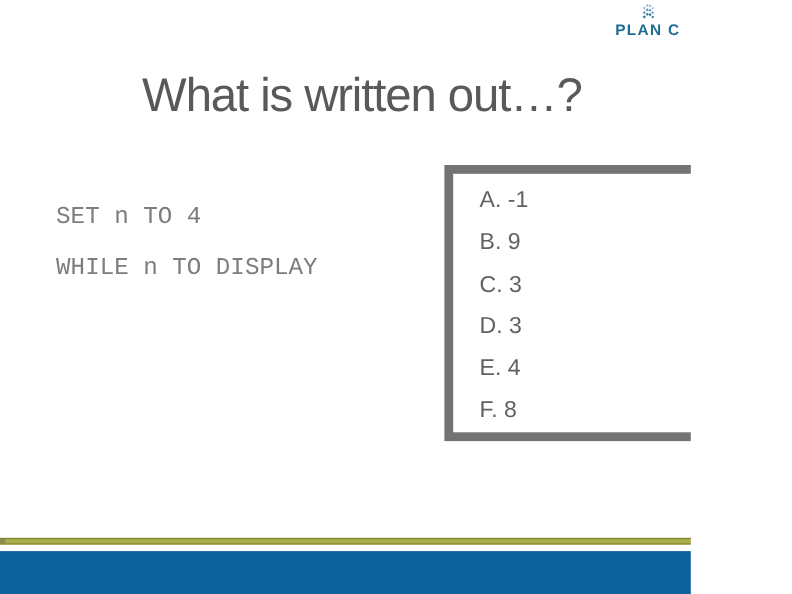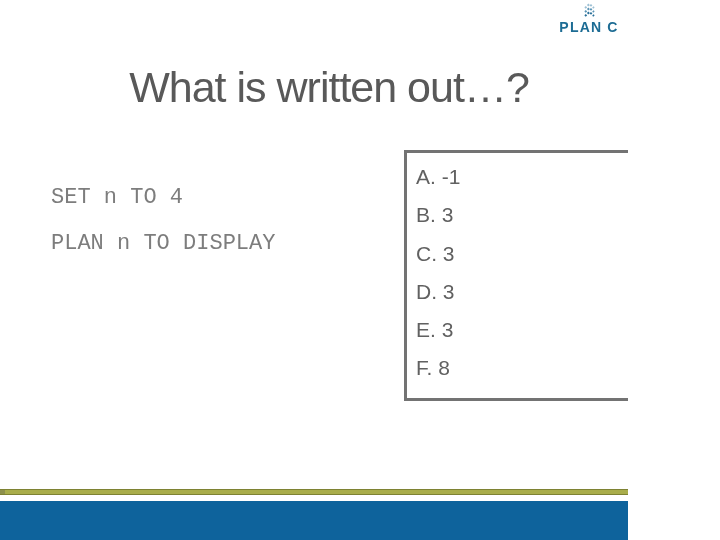--- a/index.html
+++ b/index.html
@@ -64,22 +64,22 @@
   }
 
   
   .answers-box {
     position: absolute;
     top: 150px;
     left: 404px;
     width: 297px;
     height: 251px;
     box-sizing: border-box;
-    border: 3px solid #737373;
-    padding: 5px 0 0 9px;
+    border: 8px solid #737373;
+    padding: 5px 0 0 24px;
     background: #ffffff;
   }
   .answer-line {
     font-size: 21px;
     line-height: 38.3px;
     color: #616161;
     white-space: pre;
   }
 
   
@@ -120,28 +120,28 @@
     <svg class="logo-icon" width="17" height="15" viewBox="0 0 17 15" xmlns="http://www.w3.org/2000/svg">
       <polyline points="4,5 8.5,1 13,5" fill="none" stroke="#9dc0d4" stroke-width="2" stroke-dasharray="2 1.5"></polyline>
       <polyline points="4,9 8.5,5 13,9" fill="none" stroke="#5b94b5" stroke-width="2" stroke-dasharray="2 1.5"></polyline>
       <polyline points="4,13 8.5,9 13,13" fill="none" stroke="#2a7099" stroke-width="2" stroke-dasharray="2 1.5"></polyline>
     </svg>
     <div class="logo-text">PLAN C</div>
   </div>
 
   <h1 class="title">What is written out…?</h1>
 
-  <pre class="code"><div>SET n TO 4</div><div>PLAN n TO DISPLAY</div></pre>
+  <pre class="code"><div>SET n TO 4</div><div>WHILE n TO DISPLAY</div></pre>
 
   <div class="answers-box">
     <div class="answer-line">A. -1</div>
-    <div class="answer-line">B. 3</div>
+    <div class="answer-line">B. 9</div>
     <div class="answer-line">C. 3</div>
     <div class="answer-line">D. 3</div>
-    <div class="answer-line">E. 3</div>
+    <div class="answer-line">E. 4</div>
     <div class="answer-line">F. 8</div>
   </div>
 
   <div class="accent-line">
     <div class="accent-notch"></div>
   </div>
   <div class="footer-bar"></div>
 
 </div>
 

